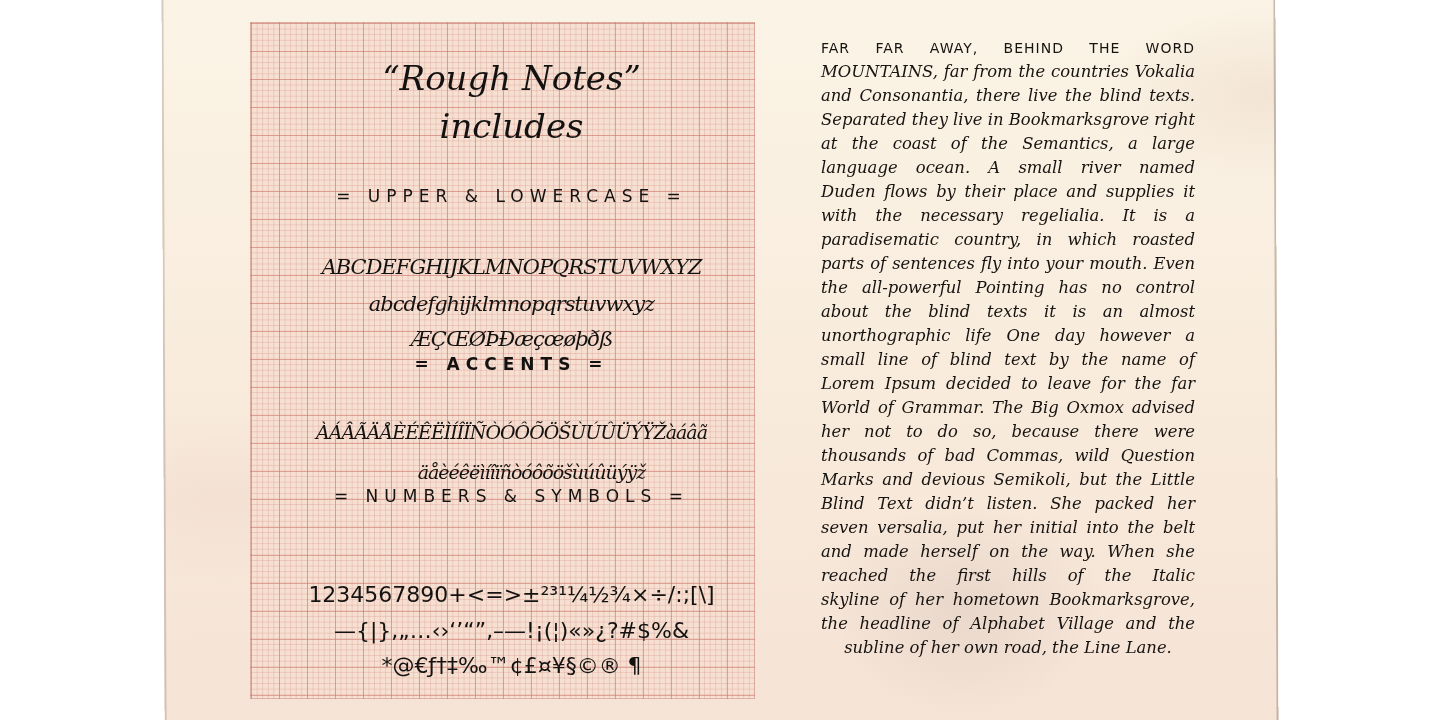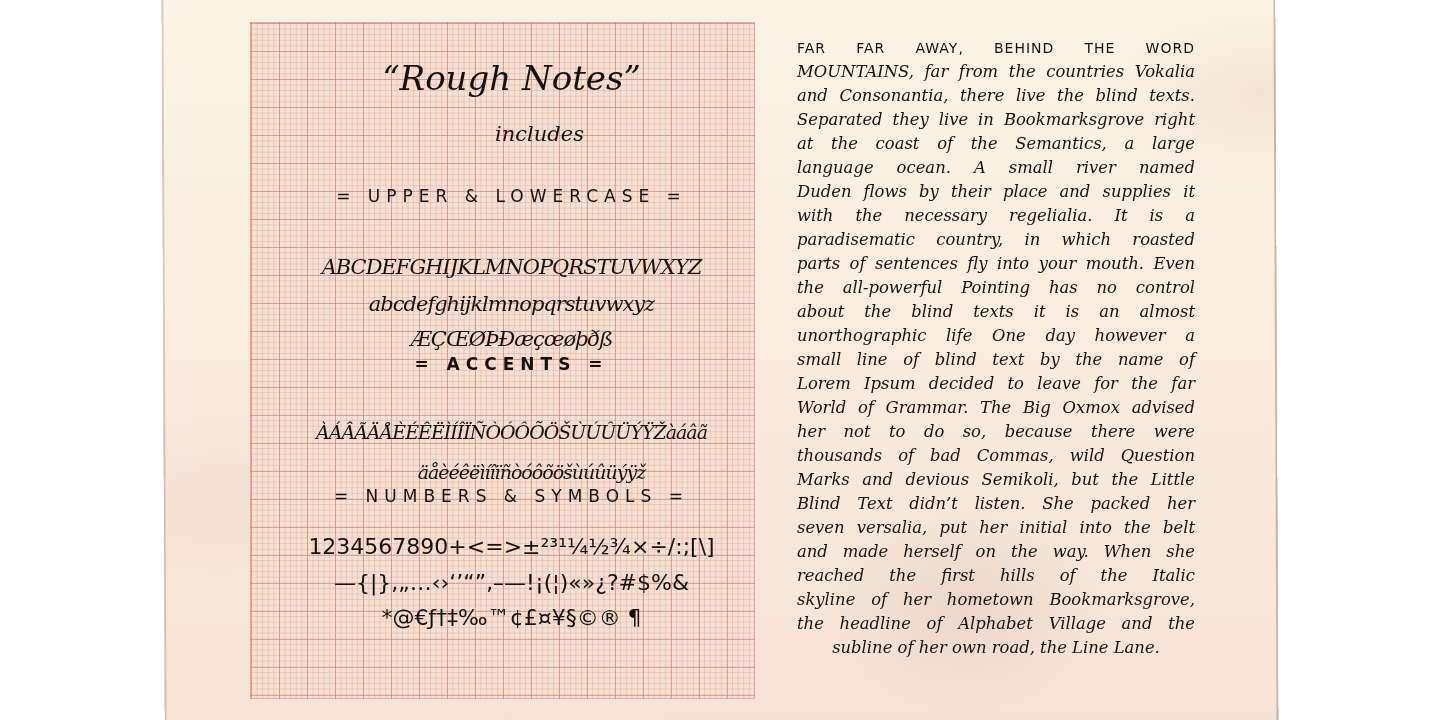--- a/index.html
+++ b/index.html
@@ -30,31 +30,31 @@
       border: 1px solid rgba(200,130,120,0.5);
     }
     .hand {
       font-family: "DejaVu Serif", serif; font-style: italic; color: #141210;
     }
     .caps {
       font-family: "DejaVu Sans", sans-serif; color: #141210; letter-spacing: 6px;
     }
     .center { position: absolute; left: 250px; width: 523px; text-align: center; white-space: nowrap; }
     .title { top: 58px; font-size: 34px; }
-    .subtitle { top: 122px; font-size: 21px; margin-left: 28px; }
+    .subtitle { top: 106px; font-size: 34px; }
     .section { font-size: 17px; font-weight: normal; }
     .glyphs { font-size: 21px; letter-spacing: -1px; margin-top: 21px; }
-    .glyphs-upright { font-family: "DejaVu Sans", sans-serif; color:#141210; font-size: 22px; letter-spacing: 0px; }
+    .glyphs-upright { font-family: "DejaVu Sans", sans-serif; color:#141210; font-size: 22px; letter-spacing: 0px; margin-top: 48px; }
 
     .body-text {
       position: absolute; left: 797px; top: 36px; width: 398px;
       font-family: "DejaVu Serif", serif; font-style: italic; color: #161310;
       font-size: 16.4px; line-height: 24px; text-align: justify;
     }
-    .body-text .line { display: block; white-space: nowrap; text-align: justify; text-align-last: justify; height: 24px; }
+    .body-text .line { display: block; white-space: nowrap; text-align: justify; text-align-last: justify; height: 24px; margin-left: 24px; }
     .body-text .line.last { text-align-last: center; }
     .body-text .smallcaps { font-style: normal; font-family: "DejaVu Sans", sans-serif; font-size: 14px; letter-spacing: 1px; }
   </style>
 </head>
 <body>
 
 <div class="paper"></div>
 
 <div class="grid"></div>
 

